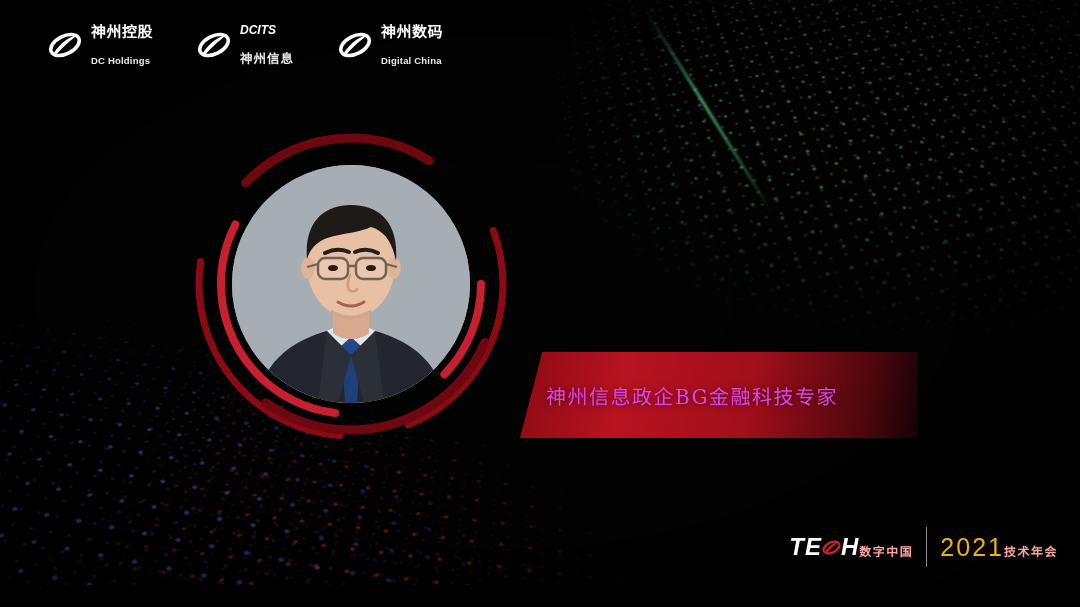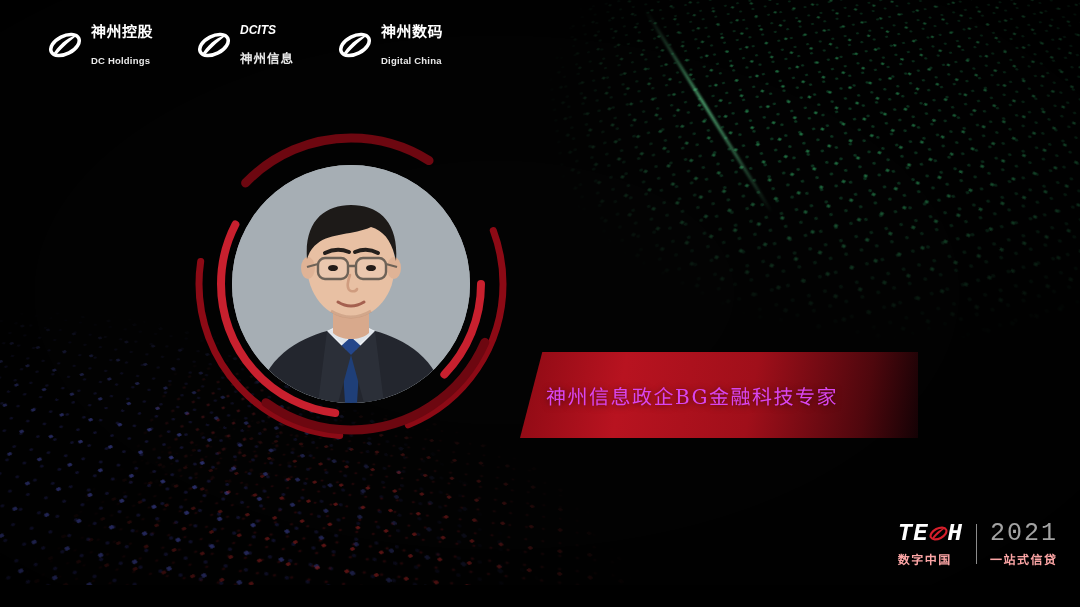--- a/index.html
+++ b/index.html
@@ -120,26 +120,26 @@
   }
   .role-text{
     position:absolute;left:546px;top:381px;z-index:7;
     color:#d946ef;font-size:20px;letter-spacing:1.5px;white-space:nowrap;
     font-family:"DejaVu Serif","Liberation Serif",serif;
     text-shadow:0 1px 6px rgba(0,0,0,.55);
   }
 
   
   .event-logo{position:absolute;right:22px;bottom:18px;display:flex;align-items:center;gap:13px;z-index:6;}
-  .ev-col{display:flex;flex-direction:column;line-height:1;font-family:Liberation Mono, monospace;}
+  .ev-col{display:flex;flex-direction:row;align-items:center;line-height:1;}
   .ev-top{color:#fff;font-weight:700;letter-spacing:1px;display:flex;align-items:center;gap:1px;}
   .ev-tech{font-size:24px;font-style:italic;font-weight:700;letter-spacing:1px;}
   .ev-swoosh{width:19px;height:17px;margin:0 -1px;}
   .ev-bot{color:#fca5a5;font-size:12px;font-weight:700;letter-spacing:1.5px;margin-top:9px;white-space:nowrap;}
-  .ev-year{font-size:25px;font-weight:400;letter-spacing:2px;color:#a3a3a3;}
+  .ev-year{font-size:25px;font-weight:400;letter-spacing:2px;color:#eab308;}
   .ev-sep{width:1px;height:40px;background:rgba(255,255,255,.55);}
 </style>
 </head>
 <body>
 
 <div id="stage">
 
   <div class="field green-field"></div>
   <div class="green-streak"></div>
   <div class="field blue-field"></div>
@@ -258,17 +258,17 @@
         </svg>
         <span class="ev-tech">H</span>
       </div>
       <div class="ev-bot">数字中国</div>
     </div>
 
     <div class="ev-sep"></div>
 
     <div class="ev-col">
       <div class="ev-year">2021</div>
-      <div class="ev-bot">一站式信贷</div>
+      <div class="ev-bot">技术年会</div>
     </div>
   </div>
 
 </div>
 
 </body></html>

